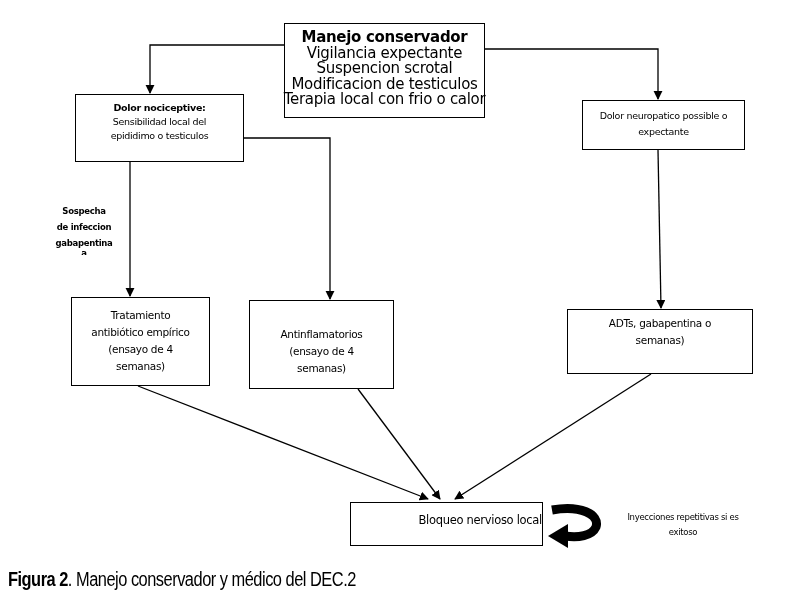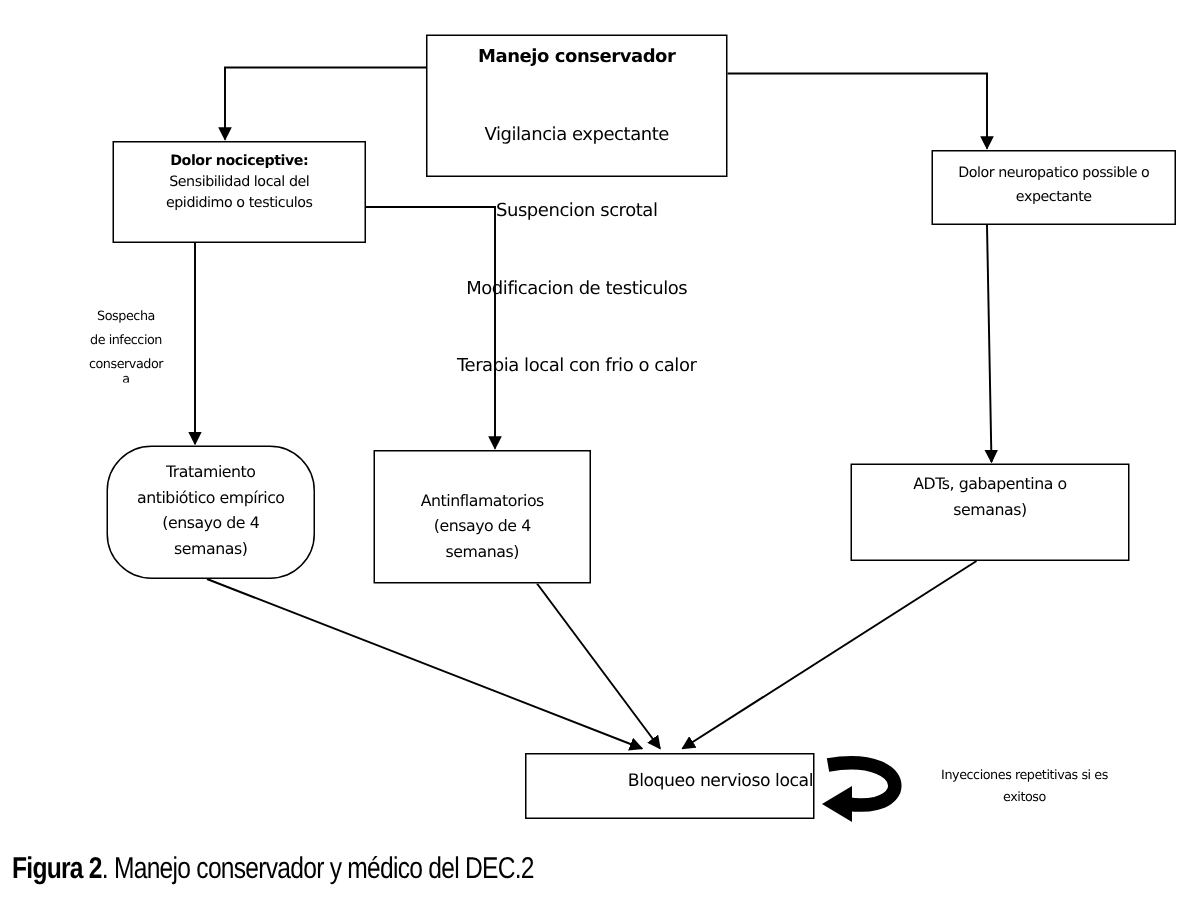--- a/index.html
+++ b/index.html
@@ -3,30 +3,30 @@
 <meta charset="utf-8">
 <style>
   html, body { margin: 0; padding: 0; background: #ffffff; }
   body { width: 792px; height: 608px; position: relative; overflow: hidden; font-family: "Liberation Sans", "DejaVu Sans", sans-serif; color: #000; }
   .canvas { position: absolute; left: 0; top: 0; width: 792px; height: 608px; }
   svg.connectors { position: absolute; left: 0; top: 0; width: 792px; height: 608px; }
   .box { position: absolute; box-sizing: border-box; border: 1.3px solid #000; background: #fff; display: flex; flex-direction: column; align-items: center; text-align: center; font-family: "DejaVu Sans", sans-serif; letter-spacing: -0.3px; }
   .box .line { display: block; white-space: nowrap; }
   .box .bold { font-weight: bold; }
 
-  #box-top { left: 284px; top: 23px; width: 201px; height: 95px; font-size: 12px; line-height: 15.5px; padding-top: 6px; gap: 36px; }
+  #box-top { left: 284px; top: 23px; width: 201px; height: 95px; font-size: 15px; line-height: 15.5px; padding-top: 6px; }
   #box-noci { left: 75px; top: 94px; width: 169px; height: 68px; font-size: 9.5px; line-height: 14px; padding-top: 6px; }
-  #box-neuro { left: 582px; top: 100px; width: 163px; height: 50px; font-size: 9.5px; line-height: 16px; padding-top: 7px; margin-left: 39px; }
-  #box-anti { left: 71px; top: 297px; width: 139px; height: 89px; font-size: 10.5px; line-height: 17px; padding-top: 9px; border-radius: 30px; }
+  #box-neuro { left: 582px; top: 100px; width: 163px; height: 50px; font-size: 9.5px; line-height: 16px; padding-top: 7px; }
+  #box-anti { left: 71px; top: 297px; width: 139px; height: 89px; font-size: 10.5px; line-height: 17px; padding-top: 9px; }
   #box-inflam { left: 249px; top: 300px; width: 145px; height: 89px; font-size: 10.5px; line-height: 17px; padding-top: 25px; }
   #box-adt { left: 567px; top: 309px; width: 186px; height: 65px; font-size: 10.5px; line-height: 17px; padding-top: 5px; }
   #box-block { left: 350px; top: 502px; width: 193px; height: 44px; font-size: 11.5px; line-height: 16px; padding-top: 9px; align-items: flex-end; }
 
   .side-label { position: absolute; text-align: center; font-family: "DejaVu Sans", sans-serif; font-size: 8.5px; line-height: 16px; letter-spacing: -0.3px; }
-  #label-infection { left: 48px; top: 203px; width: 72px; height: 52px; overflow: hidden; }
+  #label-infection { left: 48px; top: 203px; width: 72px; height: 52px; overflow: hidden; font-weight: bold; }
   #label-repeat { left: 608px; top: 510px; width: 150px; line-height: 15px; }
 
   #caption { position: absolute; left: 8px; top: 568px; font-family: "Liberation Sans", sans-serif; font-size: 20px; letter-spacing: -0.6px; transform: scaleX(0.82); transform-origin: left center; white-space: nowrap; }
   #caption .cap-bold { font-weight: bold; }
 </style>
 </head>
 <body>
 
 <div class="canvas">
 
@@ -72,21 +72,21 @@
   </div>
 
   <div class="box" id="box-neuro">
     <span class="line">Dolor neuropatico possible o</span>
     <span class="line">expectante</span>
   </div>
 
   <div class="side-label" id="label-infection">
     <span class="line" style="display:block">Sospecha</span>
     <span class="line" style="display:block">de infeccion</span>
-    <span class="line" style="display:block">conservador</span>
+    <span class="line" style="display:block">gabapentina</span>
     <span class="line" style="display:block; margin-top:-6px">a</span>
   </div>
 
   <div class="box" id="box-anti">
     <span class="line">Tratamiento</span>
     <span class="line">antibiótico empírico</span>
     <span class="line">(ensayo de 4</span>
     <span class="line">semanas)</span>
   </div>
 

